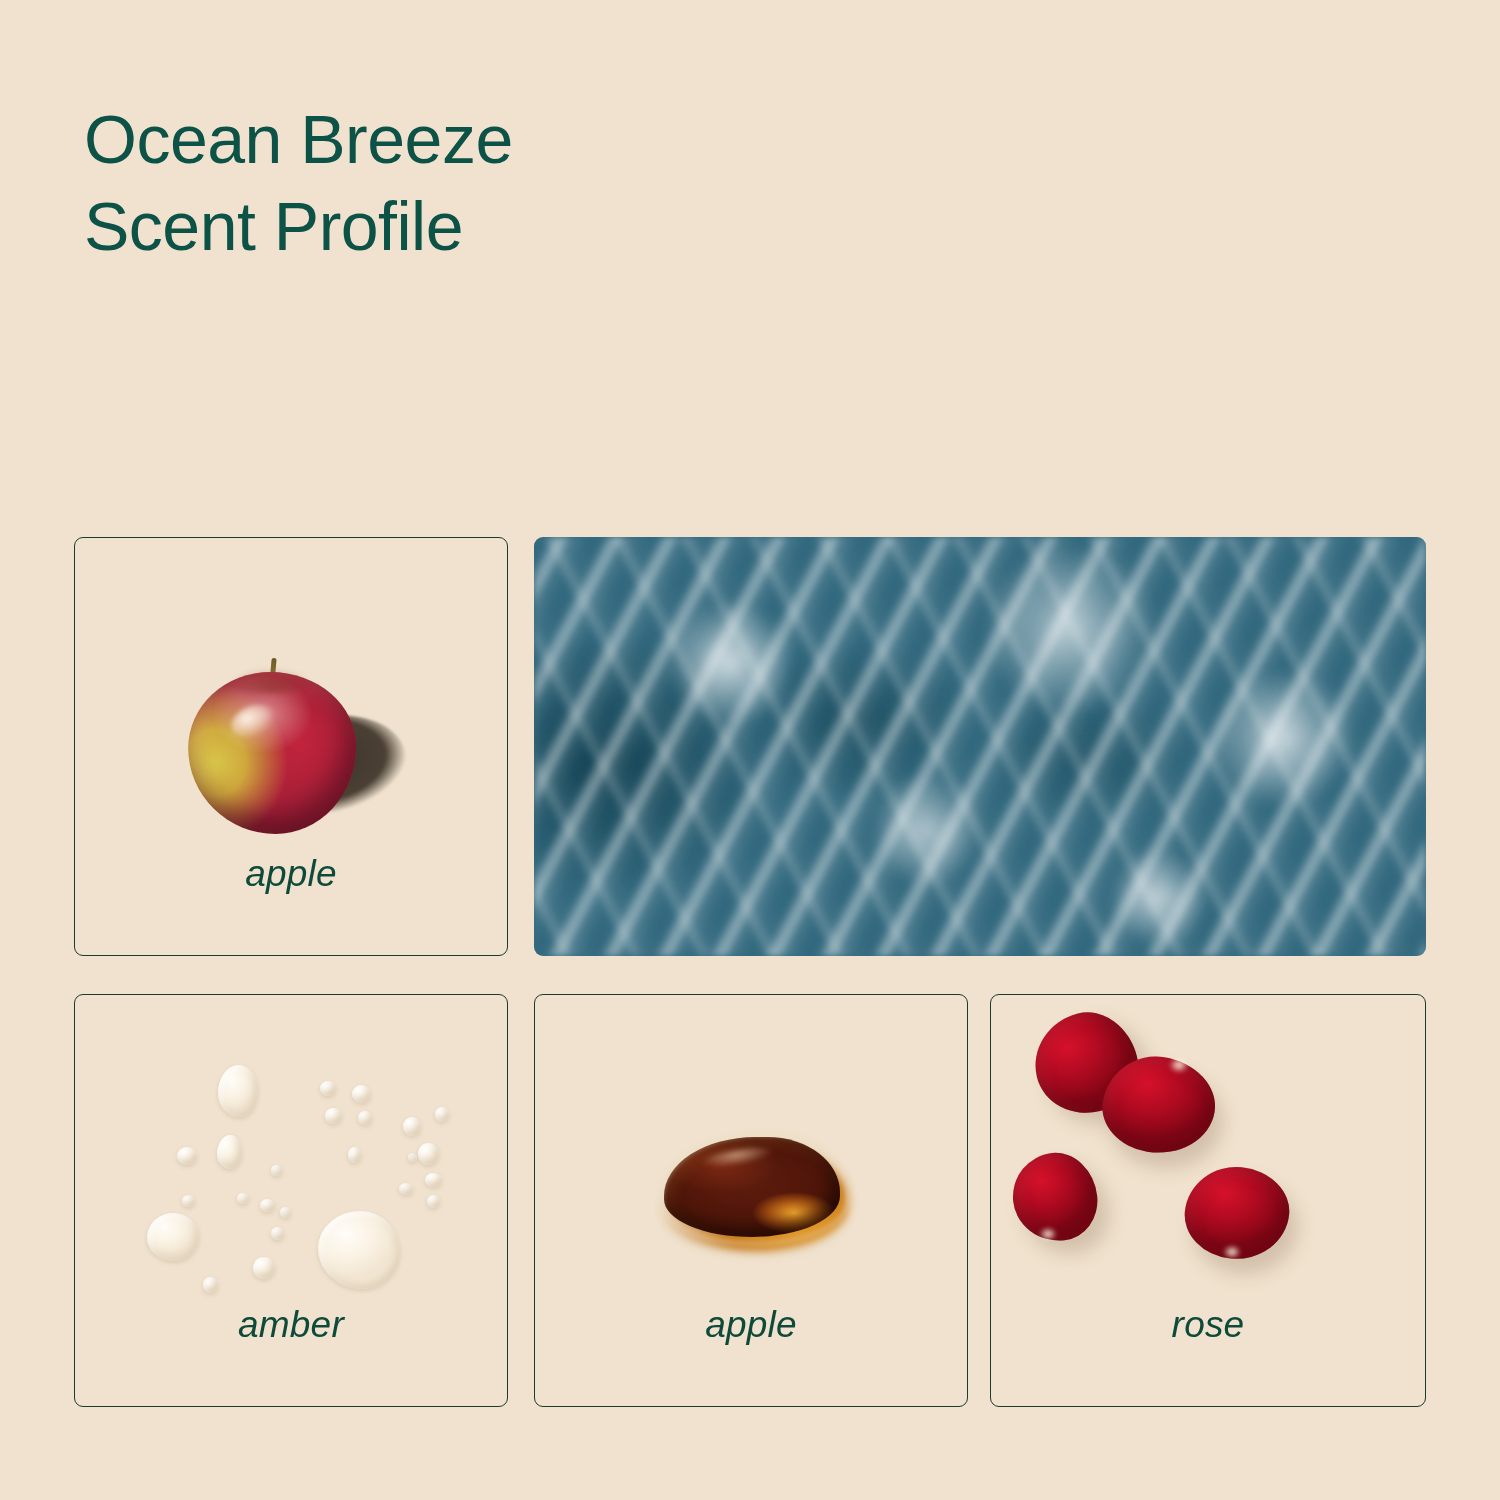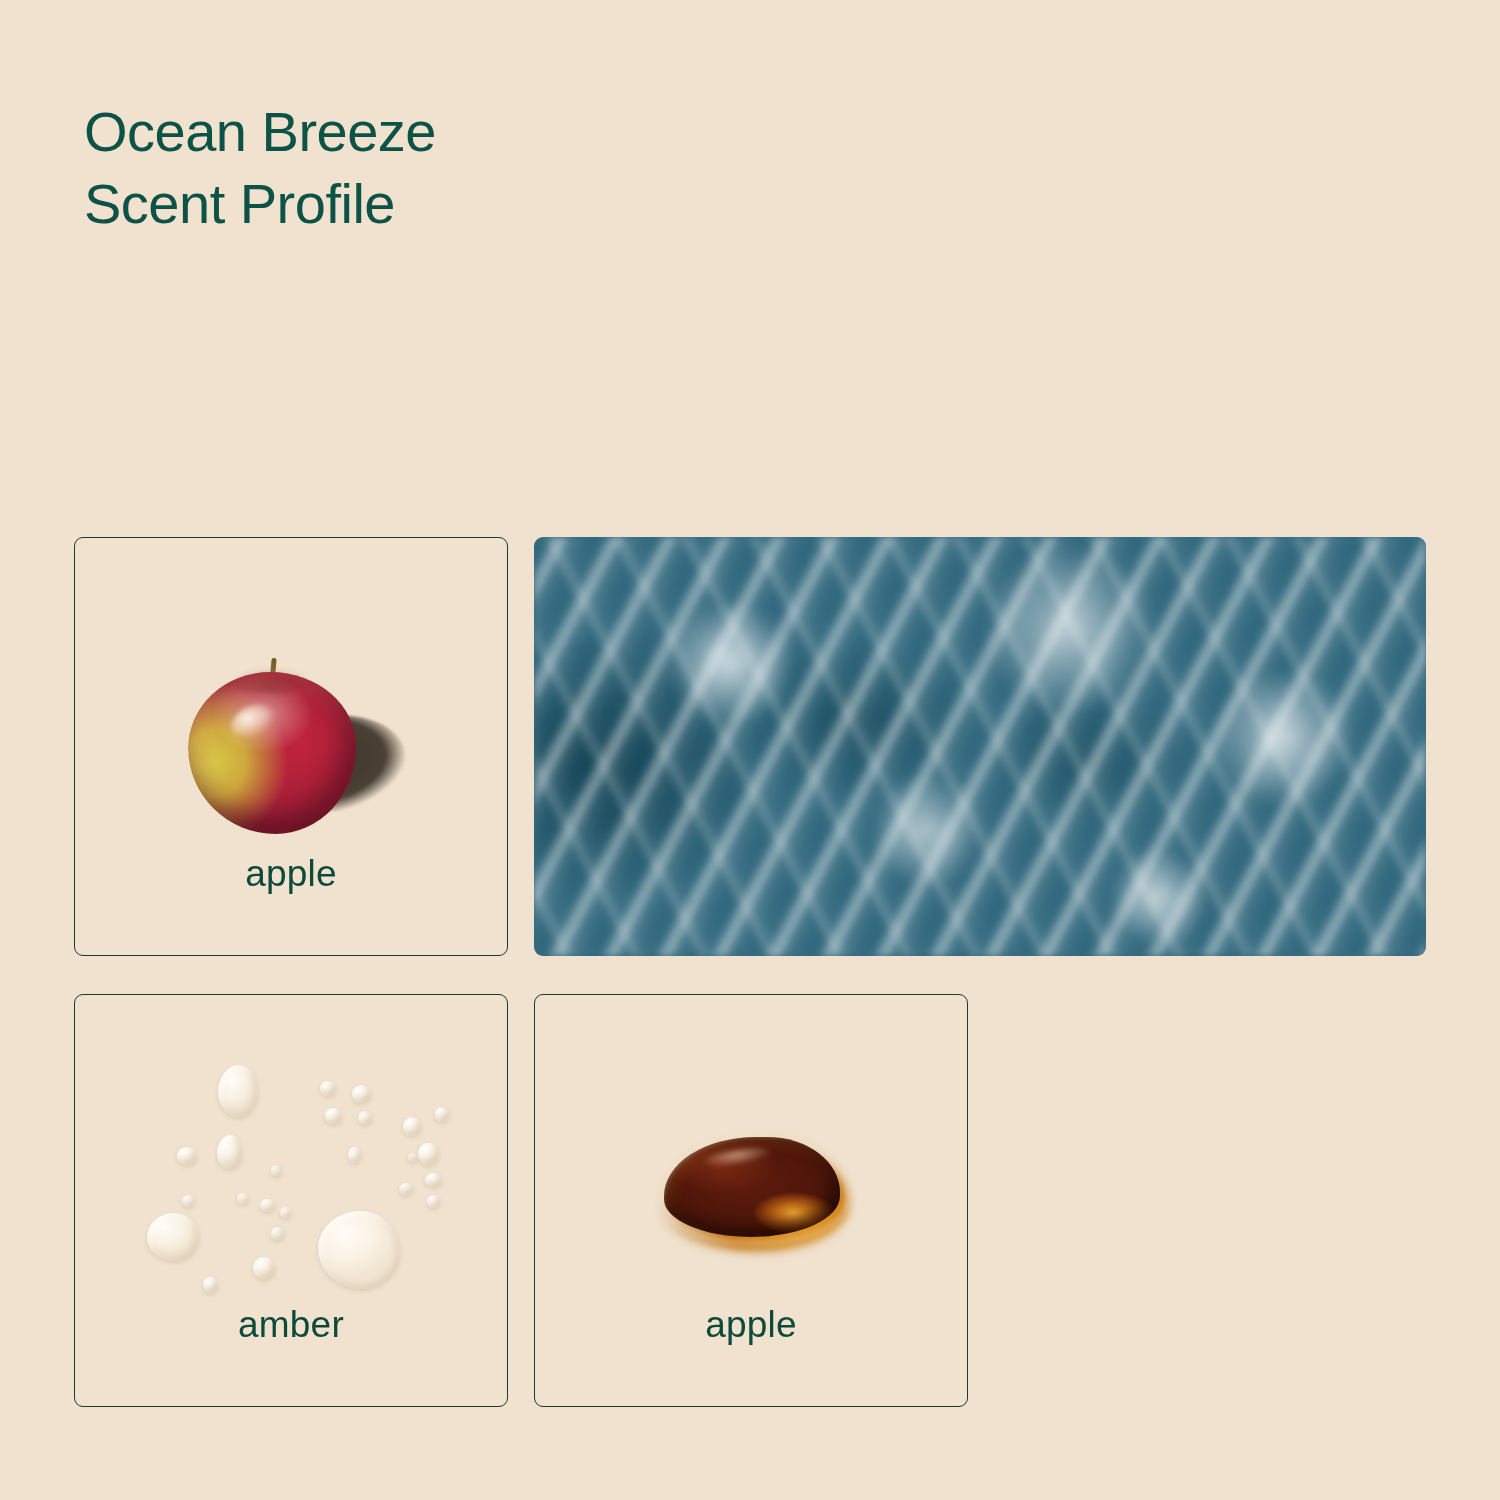--- a/index.html
+++ b/index.html
@@ -15,21 +15,21 @@
     overflow: hidden;
     position: relative;
   }
 
   
   .page-title {
     position: absolute;
     left: 84px;
     top: 96px;
     width: 900px;
-    font-size: 56px;
+    font-size: 68px;
     line-height: 1.28;
     font-weight: 400;
     letter-spacing: -0.5px;
     color: #0D5247;
     white-space: pre-line;
   }
 
   
   .grid {
     position: absolute;
@@ -50,20 +50,21 @@
 
   .card-label {
     position: absolute;
     left: 0;
     right: 0;
     bottom: 60px;
     text-align: center;
     font-size: 37px;
     color: #0E4A3A;
     letter-spacing: 0.2px;
+    font-style: italic;
   }
 
   .card-art {
     position: absolute;
     left: 0;
     right: 0;
     top: 0;
     bottom: 0;
   }
 
@@ -360,14 +361,26 @@
         <div class="amber-shadow"></div>
         <div class="amber-glow"></div>
         <div class="amber-body"></div>
         <div class="amber-rim"></div>
         <div class="amber-spec"></div>
       </div>
     </div>
     <div class="card-label">apple</div>
   </div>
 
+  <div class="card" id="card-rose">
+    <div class="card-art">
+      <div class="petal" style="left:44px;top:18px;width:102px;height:100px;border-radius:54% 46% 48% 52%/52% 56% 44% 48%;transform:rotate(-14deg);"></div>
+      <div class="petal" style="left:112px;top:62px;width:112px;height:96px;border-radius:48% 52% 54% 46%/56% 48% 52% 44%;transform:rotate(9deg);"></div>
+      <div class="petal-tip" style="left:178px;top:62px;width:20px;height:16px;"></div>
+      <div class="petal" style="left:22px;top:158px;width:84px;height:88px;border-radius:52% 48% 44% 56%/50% 54% 46% 50%;transform:rotate(-6deg);"></div>
+      <div class="petal-tip" style="left:48px;top:232px;width:18px;height:14px;"></div>
+      <div class="petal" style="left:194px;top:172px;width:104px;height:92px;border-radius:50% 50% 52% 48%/54% 46% 54% 46%;transform:rotate(6deg);"></div>
+      <div class="petal-tip" style="left:232px;top:250px;width:18px;height:14px;"></div>
+    </div>
+    <div class="card-label">rose</div>
+  </div>
 
 </div>
 
 </body></html>

